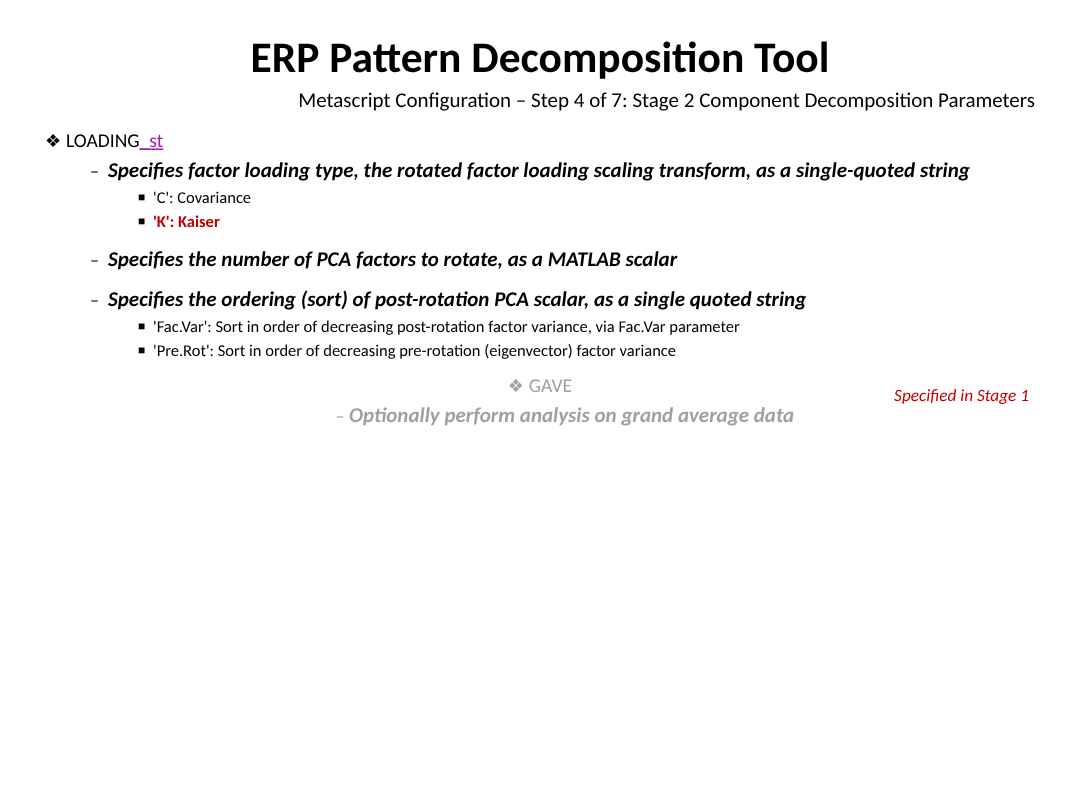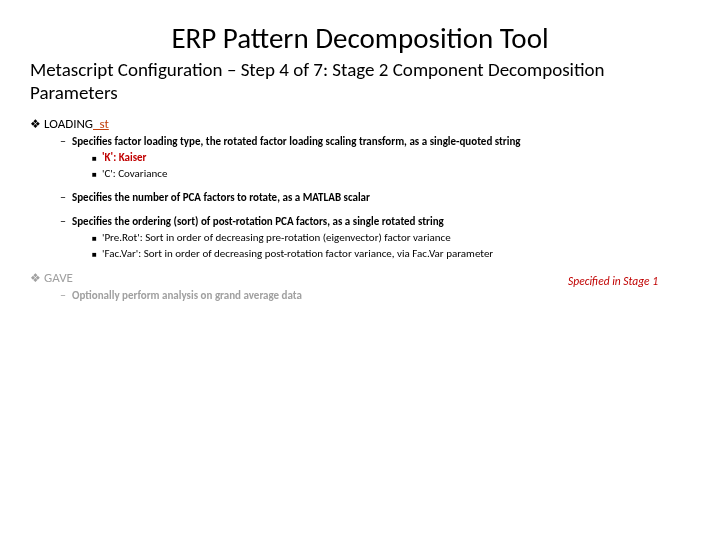--- a/index.html
+++ b/index.html
@@ -9,98 +9,100 @@
     width: 720px;
     height: 540px;
     box-sizing: border-box;
     font-size: 12px;
     color: #000;
   }
   .title {
     font-size: 29px;
     text-align: center;
     margin: 0 0 2px 0;
-    font-weight: normal;
+    font-weight: bold;
   }
   .subtitle {
-    font-size: 19px;
+    font-size: 14px;
     margin: 0 0 12px 0;
+    text-align: right;
   }
   .section {
     margin-bottom: 10px;
   }
   .diamond {
     display: inline-block;
     width: 8px;
     font-size: 12px;
     margin-right: 6px;
   }
   .param-name {
     font-size: 13px;
   }
   .suffix {
     text-decoration: underline;
-    color: #c2410c;
+    color: #a21caf;
   }
   .desc-row {
     padding-left: 48px;
     margin-top: 3px;
   }
   .dash {
     display: inline-block;
     width: 12px;
     margin-left: -18px;
   }
   .desc {
     font-weight: bold;
-    font-size: 11px;
+    font-size: 14px;
+    font-style: italic;
   }
   .bullet-row {
     padding-left: 78px;
     margin-top: 3px;
     font-size: 11px;
   }
   .sq {
     display: inline-block;
     width: 10px;
     margin-left: -16px;
     font-size: 8px;
     vertical-align: middle;
   }
   .kaiser { color: #c00000; font-weight: bold; }
-  .faded { color: #a0a0a0; }
+  .faded { color: #a0a0a0; text-align: center; }
   .faded .diamond, .faded .sq { color: #a0a0a0; }
   .note {
     color: #c00000;
     font-style: italic;
     font-size: 11.5px;
     float: right;
-    margin-right: 32px;
+    margin-right: 4px;
     margin-top: -28px;
   }
 </style>
 </head>
 <body>
 
 <h1 class="title">ERP Pattern Decomposition Tool</h1>
 <div class="subtitle">Metascript Configuration – Step 4 of 7: Stage 2 Component Decomposition Parameters</div>
 
 <div id="sections">
     <div class="section">
       <div><span class="diamond">❖</span><span class="param-name">LOADING<span class="suffix">_st</span></span></div>
       <div class="desc-row"><span class="dash">–</span><span class="desc">Specifies factor loading type, the rotated factor loading scaling transform, as a single-quoted string</span></div>
+      <div class="bullet-row"><span class="sq">■</span>'C': Covariance</div>
       <div class="bullet-row"><span class="sq">■</span><span class="kaiser">'K': Kaiser</span></div>
-      <div class="bullet-row"><span class="sq">■</span>'C': Covariance</div>
     </div>
     <div class="section">
       <div class="desc-row"><span class="dash">–</span><span class="desc">Specifies the number of PCA factors to rotate, as a MATLAB scalar</span></div>
     </div>
     <div class="section">
-      <div class="desc-row"><span class="dash">–</span><span class="desc">Specifies the ordering (sort) of post-rotation PCA factors, as a single rotated string</span></div>
+      <div class="desc-row"><span class="dash">–</span><span class="desc">Specifies the ordering (sort) of post-rotation PCA scalar, as a single quoted string</span></div>
+      <div class="bullet-row"><span class="sq">■</span>'Fac.Var': Sort in order of decreasing post-rotation factor variance, via Fac.Var parameter</div>
       <div class="bullet-row"><span class="sq">■</span>'Pre.Rot': Sort in order of decreasing pre-rotation (eigenvector) factor variance</div>
-      <div class="bullet-row"><span class="sq">■</span>'Fac.Var': Sort in order of decreasing post-rotation factor variance, via Fac.Var parameter</div>
     </div>
     <div class="section faded">
       <div><span class="diamond">❖</span><span class="param-name">GAVE</span></div>
       <div class="desc-row"><span class="dash">–</span><span class="desc">Optionally perform analysis on grand average data</span></div>
       <div class="note">Specified in Stage 1</div>
     </div>
   </div>
 
 </body></html>

